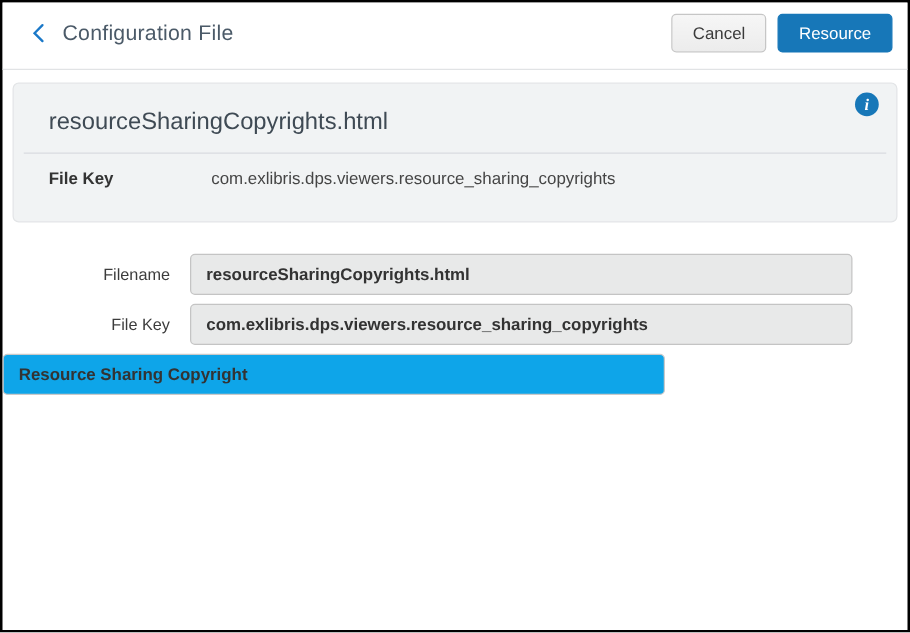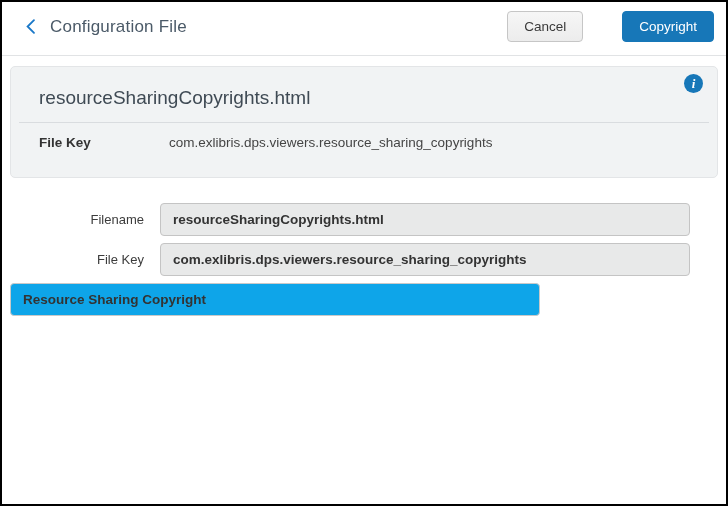--- a/index.html
+++ b/index.html
@@ -34,21 +34,20 @@
     letter-spacing:0.2px;
   }
   .header-actions { margin-left:auto; display:flex; gap:9px; }
   .btn {
     font-family:inherit;
     font-size:13.5px;
     border-radius:4px;
     padding:0 16px;
     height:31px;
     cursor:pointer;
-    margin-left:30px;
   }
   .btn-secondary {
     background:linear-gradient(#f6f6f6,#ececec);
     border:1px solid #c6c6c6;
     color:#3a3a3a;
   }
   .btn-primary {
     background:#1777b8;
     border:1px solid #1777b8;
     color:#fff;
@@ -87,21 +86,20 @@
     font-style:italic; font-weight:bold; font-size:13px;
     display:flex; align-items:center; justify-content:center;
     cursor:pointer;
   }
 
   
   .config-form { margin-top:25px; }
   .form-row {
     display:flex; align-items:center;
     margin-bottom:7px;
-    padding-left:8px;
   }
   .form-row.row-top { align-items:flex-start; }
   .form-label {
     width:150px; flex-shrink:0;
     text-align:right;
     padding-right:16px;
     font-size:13px;
     color:#3c3c3c;
   }
   .row-top .form-label { padding-top:10px; }
@@ -144,21 +142,21 @@
 
   <header class="page-header">
     <span class="back-button">
       <svg width="17" height="19" viewBox="0 0 24 24">
         <path d="M15.5 3 L6.5 12 L15.5 21" fill="none" stroke="#1a78c8" stroke-width="2.6" stroke-linecap="round"></path>
       </svg>
     </span>
     <h1 class="page-title">Configuration File</h1>
     <div class="header-actions">
       <button class="btn btn-secondary">Cancel</button>
-      <button class="btn btn-primary">Copyright</button>
+      <button class="btn btn-primary">Resource</button>
     </div>
   </header>
 
   <section class="file-card">
     <div class="card-title">resourceSharingCopyrights.html</div>
     <div class="card-divider"></div>
     <div class="card-row">
       <span class="card-key-label">File Key</span>
       <span class="card-key-value">com.exlibris.dps.viewers.resource_sharing_copyrights</span>
     </div>

